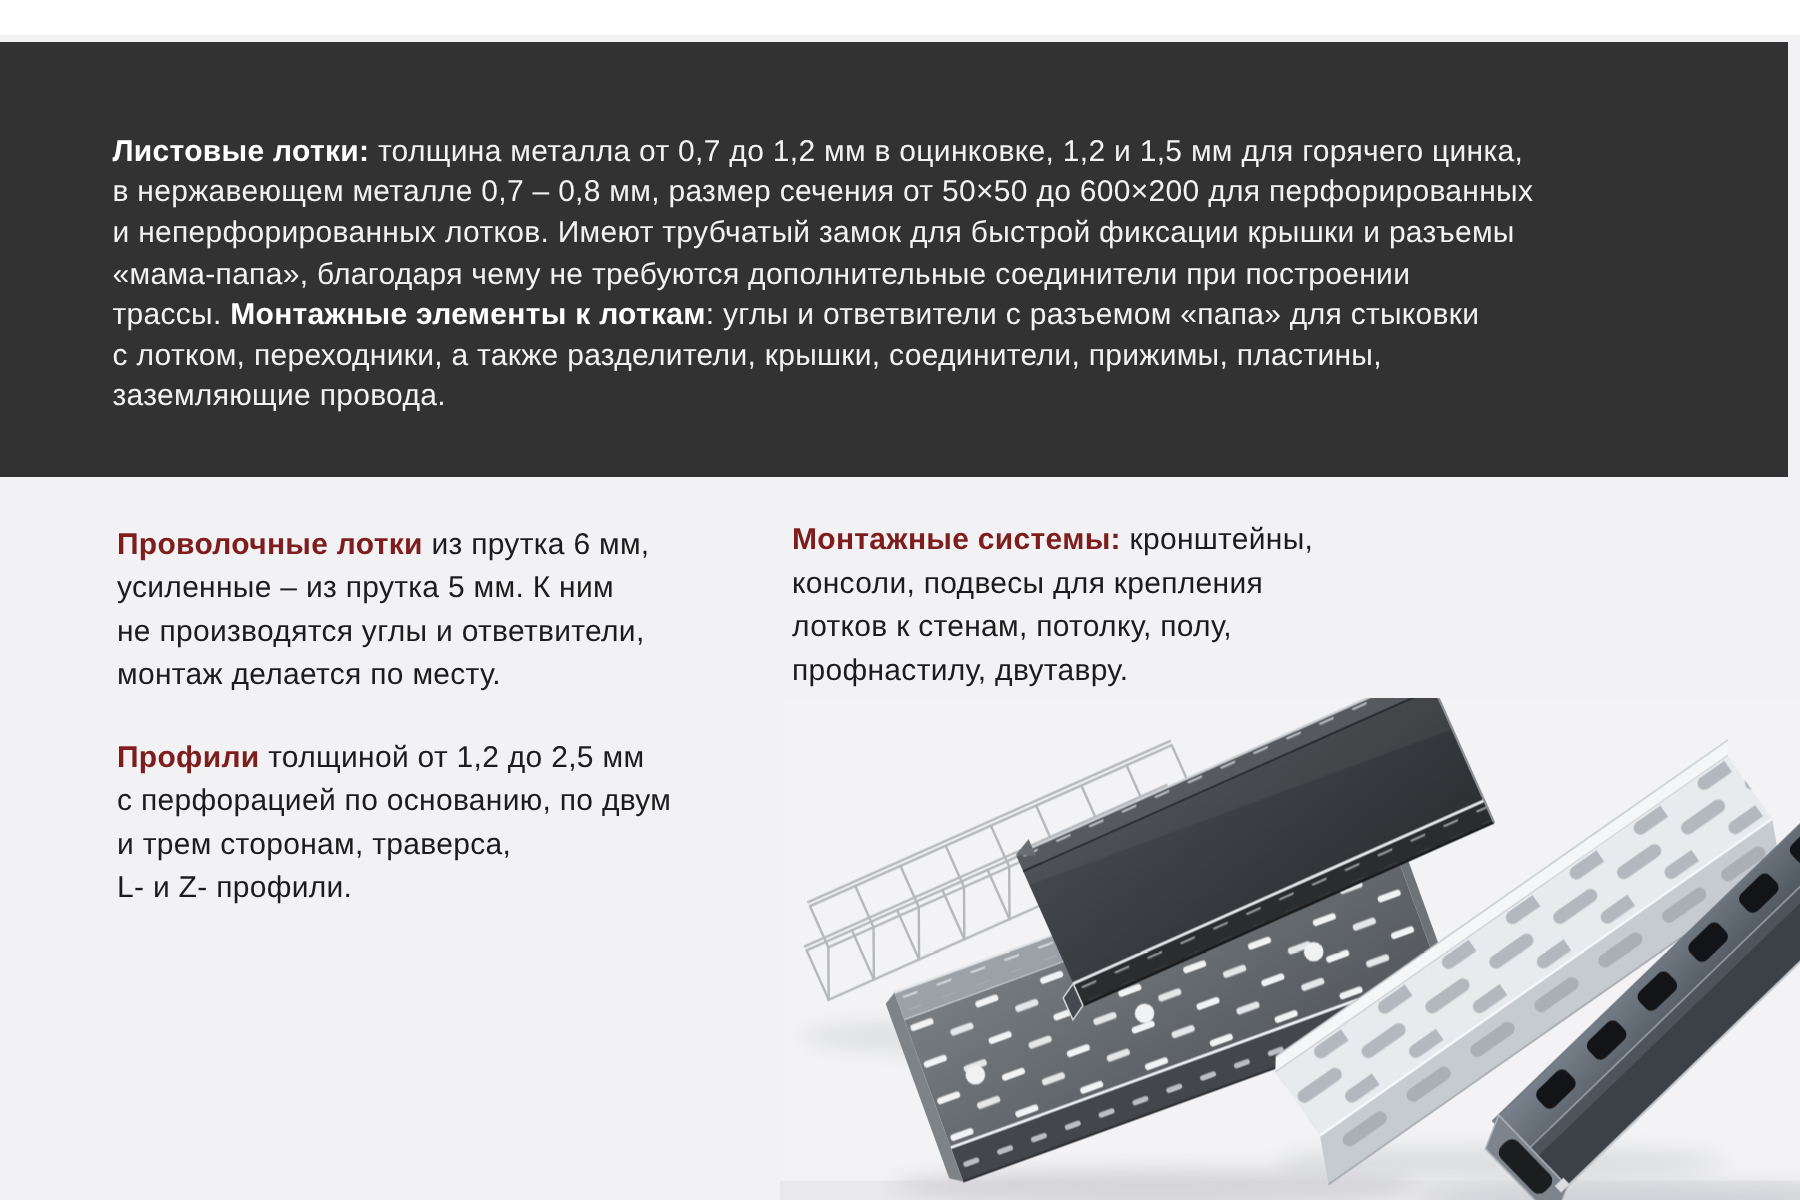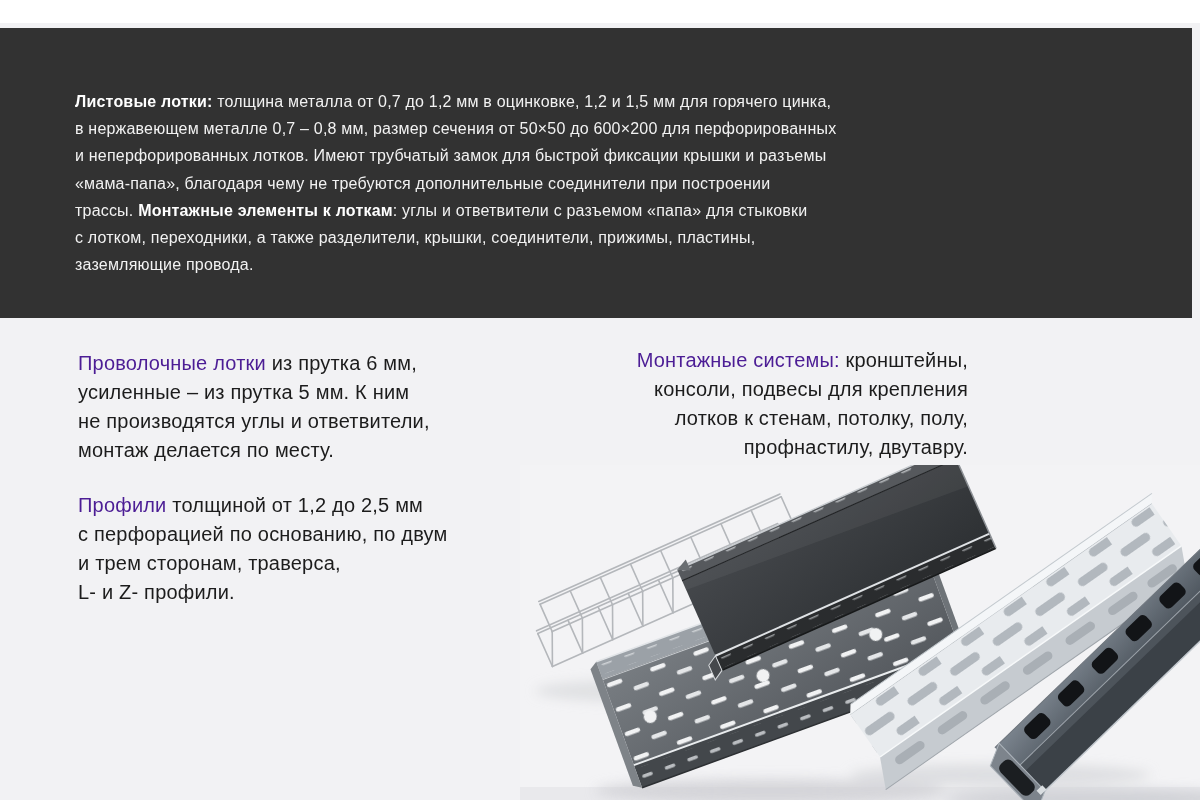--- a/index.html
+++ b/index.html
@@ -12,38 +12,38 @@
   .page { position: relative; width: 1200px; height: 800px; }
 
   .top-strip { position: absolute; left: 0; top: 0; width: 1200px; height: 23px; background: #ffffff; }
 
   .hero {
     position: absolute; left: 0; top: 28px; width: 1192px; height: 290px;
     background: #323232;
     padding: 60px 40px 0 75px;
   }
   .hero-text {
-    font-size: 16px; line-height: 27.2px; color: #f2f2f2;
+    font-size: 20px; line-height: 27.2px; color: #f2f2f2;
     letter-spacing: 0.2px;
     white-space: pre-line;
   }
   .hero-text b { font-weight: 700; color: #ffffff; }
 
   .txt-block { position: absolute; width: 440px; }
   .txt {
     font-size: 20px; line-height: 29px; color: #1c1c1c;
     letter-spacing: 0.2px;
     white-space: pre-line;
   }
-  .txt b { font-weight: 400; color: #4c1d95; }
+  .txt b { font-weight: 700; color: #7f1d1d; }
 
   #block-wire     { left: 78px;  top: 349px; }
   #block-profiles { left: 78px;  top: 491px; }
   #block-ladder   { left: 78px;  top: 659px; }
-  #block-mount    { left: 528px; top: 346px; text-align: right; }
+  #block-mount    { left: 528px; top: 346px; }
 
   .photo {
     position: absolute; left: 520px; top: 465px; width: 680px; height: 335px;
     overflow: hidden;
   }
   .photo svg { display: block; width: 680px; height: 335px; }
 </style>
 </head>
 <body>
 

